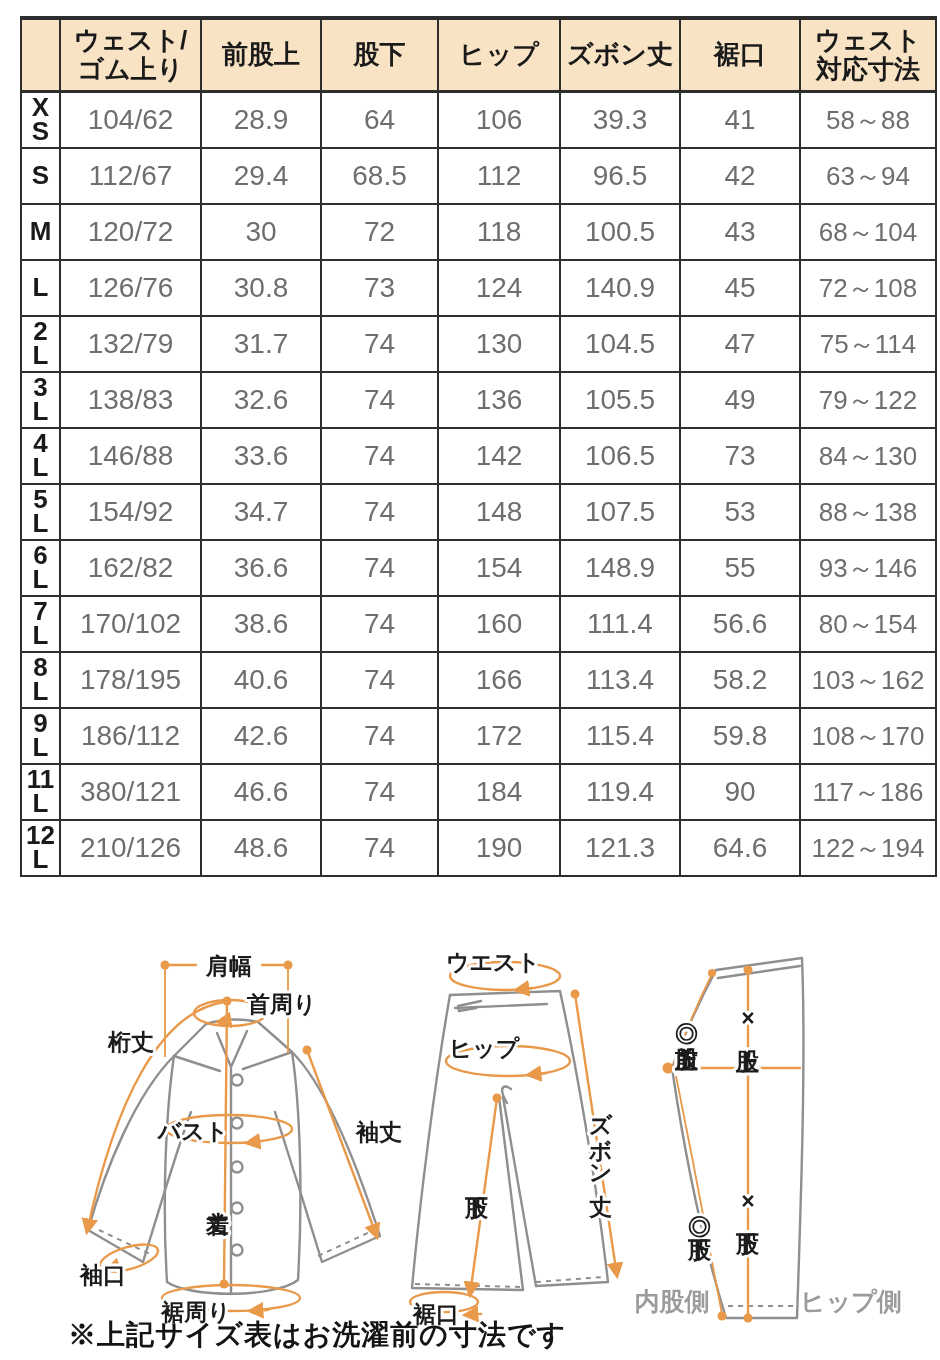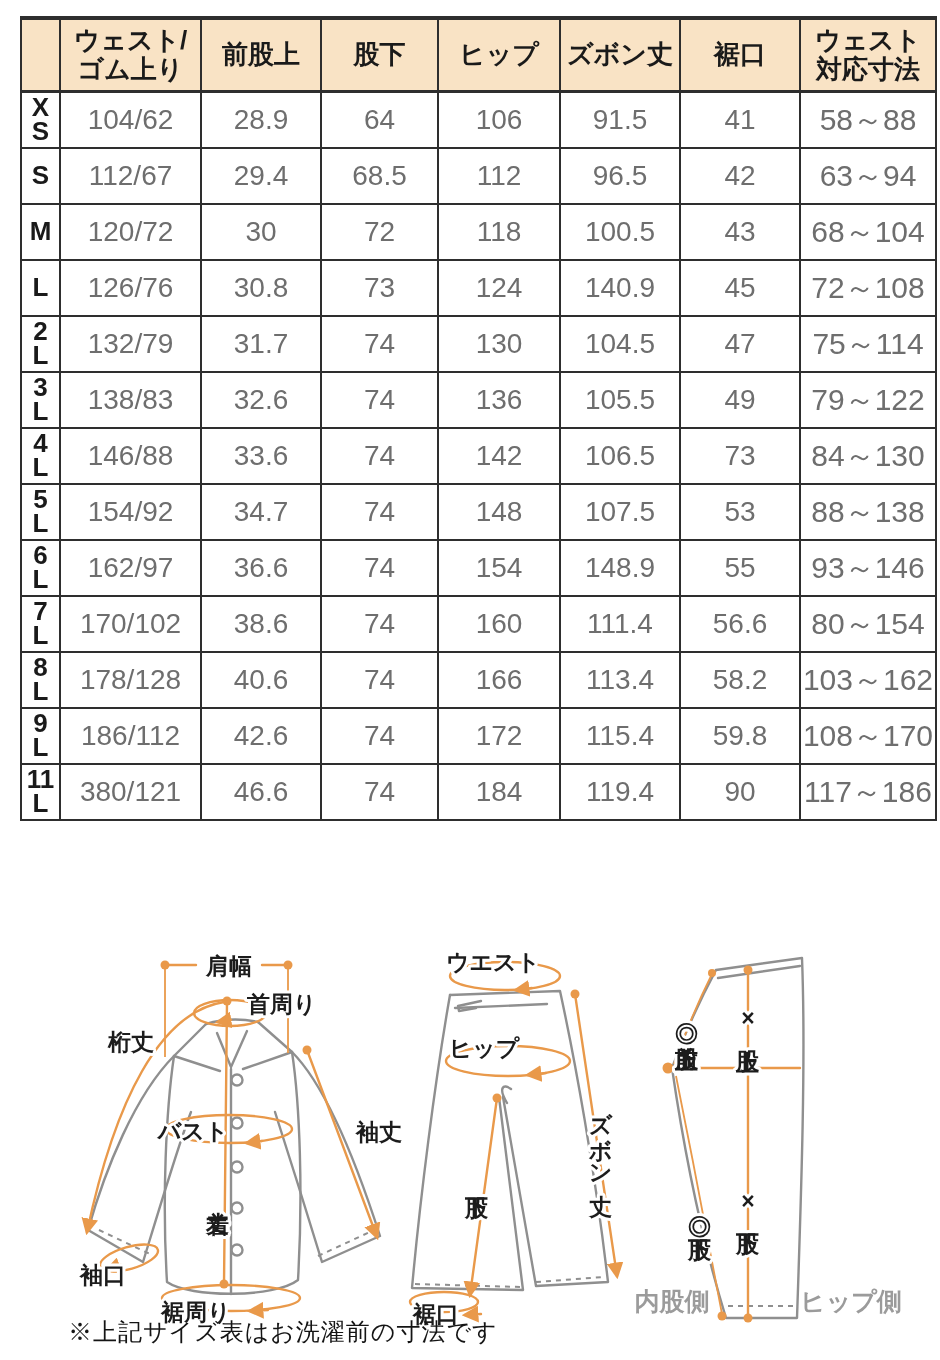--- a/index.html
+++ b/index.html
@@ -9,35 +9,35 @@
   table.size-table{position:absolute;left:20px;top:16px;width:915px;border-collapse:collapse;
                    table-layout:fixed;}
   .size-table th,.size-table td{border:2px solid #2e2e2e;text-align:center;vertical-align:middle;
                    padding:0;overflow:hidden;}
   .size-table thead th{background:#f9e3c5;font-size:26px;font-weight:bold;color:#1a1a1a;
                    height:70px;white-space:pre-line;line-height:1.12;
                    border-top:4px solid #2e2e2e;border-bottom:3px solid #2e2e2e;}
   .size-table tbody th.size-cell{font-size:26px;font-weight:bold;color:#1a1a1a;
                    white-space:pre-line;line-height:0.92;height:54px;background:#fff;}
   .size-table tbody td{font-size:28px;color:#6e6e6e;height:54px;background:#fff;}
-  .size-table tbody td:last-child{font-size:30px;}
+  .size-table tbody td:last-child{font-size:26px;}
   
   svg.diagrams{position:absolute;left:0;top:940px;}
   .gray{stroke:#8f8f8f;stroke-width:2.4;fill:none;stroke-linecap:round;stroke-linejoin:round;}
   .gdash{stroke:#8f8f8f;stroke-width:2;fill:none;stroke-dasharray:5 5;}
   .org{stroke:#e9994a;stroke-width:2.4;fill:none;stroke-linecap:round;}
   .orgthin{stroke:#e9994a;stroke-width:1.8;fill:none;}
   .odot{fill:#e9994a;stroke:none;}
   .dlabel{font-family:"Liberation Sans",sans-serif;font-size:23px;font-weight:bold;fill:#1c1c1c;
           paint-order:stroke;stroke:#ffffff;stroke-width:6px;stroke-linejoin:round;}
   .glabel{font-family:"Liberation Sans",sans-serif;font-size:25px;font-weight:bold;fill:#9b9b9b;
           paint-order:stroke;stroke:#ffffff;stroke-width:5px;}
   .vtx{writing-mode:vertical-rl;text-orientation:upright;letter-spacing:1px;}
   
-  .note{position:absolute;left:68px;top:1316px;font-size:24px;font-weight:normal;color:#141414;
+  .note{position:absolute;left:68px;top:1316px;font-size:28px;font-weight:bold;color:#141414;
         letter-spacing:1px;}
 </style>
 </head>
 <body>
 
 <div id="page">
 
   <table class="size-table">
     <colgroup>
       <col style="width:39px">
@@ -64,21 +64,21 @@
         </tr>
     </thead>
     <tbody>
         <tr>
           <th class="size-cell">X
 S</th>
           <td>104/62</td>
           <td>28.9</td>
           <td>64</td>
           <td>106</td>
-          <td>91.5</td>
+          <td>39.3</td>
           <td>41</td>
           <td>58～88</td>
         </tr>
         <tr>
           <th class="size-cell">S</th>
           <td>112/67</td>
           <td>29.4</td>
           <td>68.5</td>
           <td>112</td>
           <td>96.5</td>
@@ -145,21 +145,21 @@
           <td>34.7</td>
           <td>74</td>
           <td>148</td>
           <td>107.5</td>
           <td>53</td>
           <td>88～138</td>
         </tr>
         <tr>
           <th class="size-cell">6
 L</th>
-          <td>162/97</td>
+          <td>162/82</td>
           <td>36.6</td>
           <td>74</td>
           <td>154</td>
           <td>148.9</td>
           <td>55</td>
           <td>93～146</td>
         </tr>
         <tr>
           <th class="size-cell">7
 L</th>
@@ -167,21 +167,21 @@
           <td>38.6</td>
           <td>74</td>
           <td>160</td>
           <td>111.4</td>
           <td>56.6</td>
           <td>80～154</td>
         </tr>
         <tr>
           <th class="size-cell">8
 L</th>
-          <td>178/128</td>
+          <td>178/195</td>
           <td>40.6</td>
           <td>74</td>
           <td>166</td>
           <td>113.4</td>
           <td>58.2</td>
           <td>103～162</td>
         </tr>
         <tr>
           <th class="size-cell">9
 L</th>
@@ -196,20 +196,31 @@
         <tr>
           <th class="size-cell">11
 L</th>
           <td>380/121</td>
           <td>46.6</td>
           <td>74</td>
           <td>184</td>
           <td>119.4</td>
           <td>90</td>
           <td>117～186</td>
+        </tr>
+        <tr>
+          <th class="size-cell">12
+L</th>
+          <td>210/126</td>
+          <td>48.6</td>
+          <td>74</td>
+          <td>190</td>
+          <td>121.3</td>
+          <td>64.6</td>
+          <td>122～194</td>
         </tr>
       </tbody>
   </table>
 
   <svg class="diagrams" width="940" height="392" viewBox="0 0 940 392">
     <defs>
       <marker id="arr" viewBox="0 0 10 10" refX="8" refY="5" markerWidth="7" markerHeight="7" orient="auto-start-reverse">
         <path d="M0,0 L10,5 L0,10 z" fill="#e9994a"></path>
       </marker>
     </defs>

